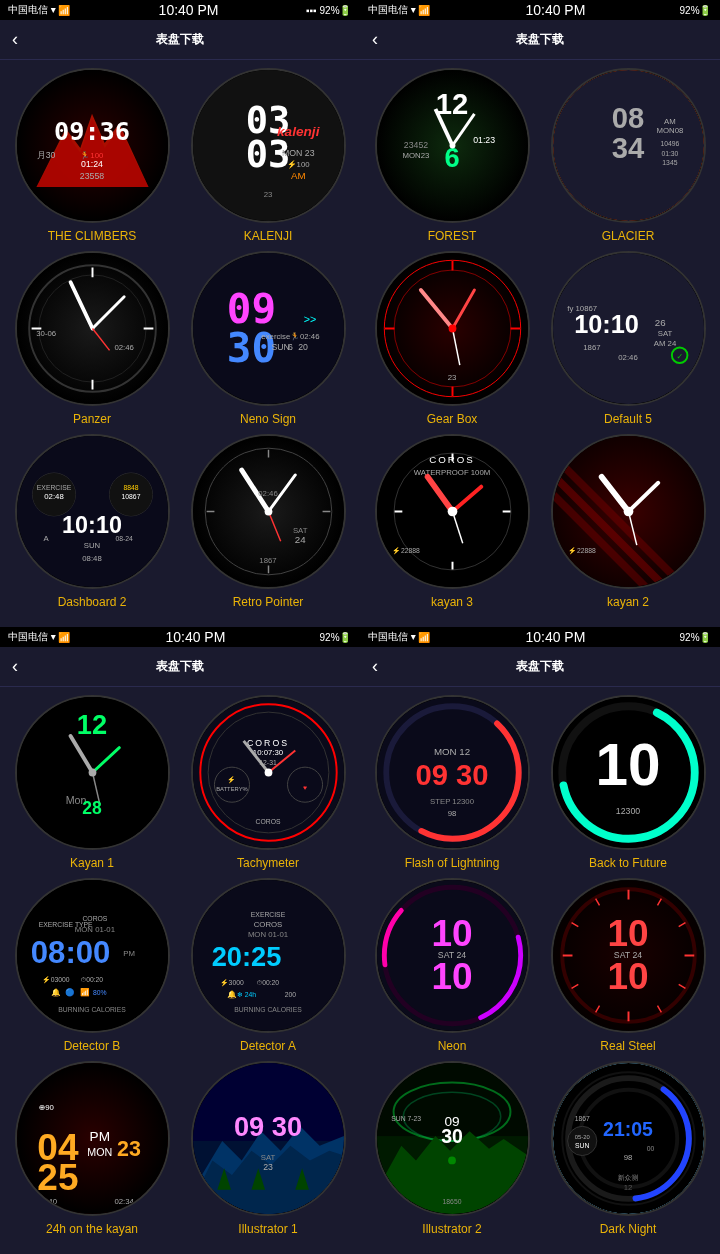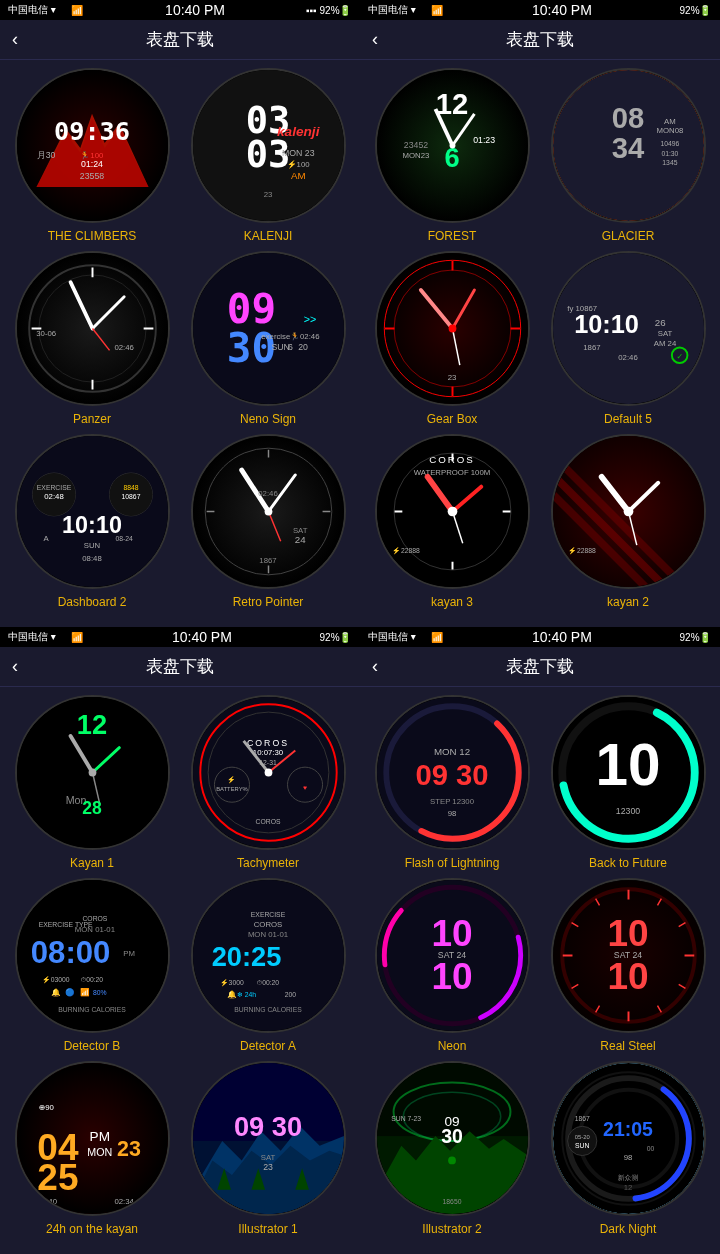--- a/index.html
+++ b/index.html
@@ -26,21 +26,21 @@
     .status-bar {
       height: 20px;
       background: #000;
       display: flex;
       align-items: center;
       justify-content: space-between;
       padding: 0 8px;
       font-size: 10px;
       color: #fff;
     }
-    .status-bar .left { display: flex; align-items: center; gap: 16px; }
+    .status-bar .left { display: flex; align-items: center; gap: 3px; }
     .status-bar .center { font-size: 14px; font-weight: 500; }
     .status-bar .right { display: flex; align-items: center; gap: 3px; font-size: 10px; }
 
     .nav-bar {
       height: 40px;
       background: #1a1a2e;
       display: flex;
       align-items: center;
       justify-content: center;
       position: relative;
@@ -48,22 +48,22 @@
     }
     .nav-bar .back-btn {
       position: absolute;
       left: 12px;
       color: #fff;
       font-size: 18px;
       cursor: pointer;
     }
     .nav-bar .title {
       color: #fff;
-      font-size: 17px;
-      font-weight: 400;
+      font-size: 12px;
+      font-weight: 700;
     }
 
     .watch-grid {
       display: grid;
       grid-template-columns: 1fr 1fr;
       gap: 0;
       padding: 8px;
       gap: 8px;
     }
 

